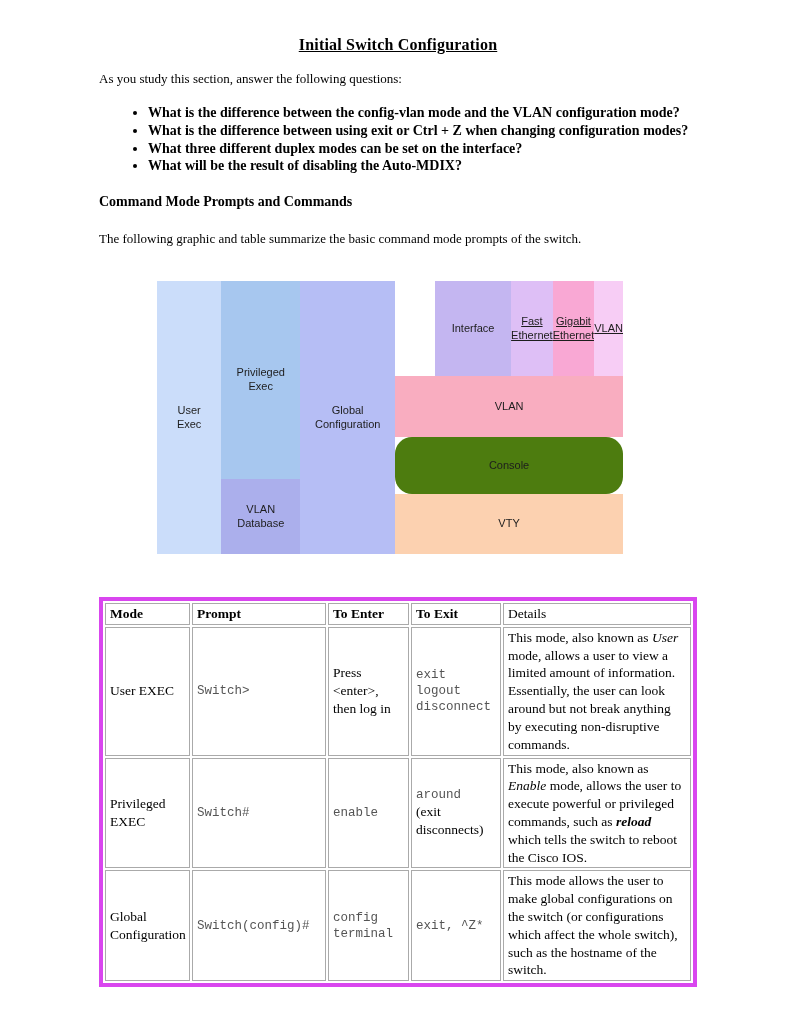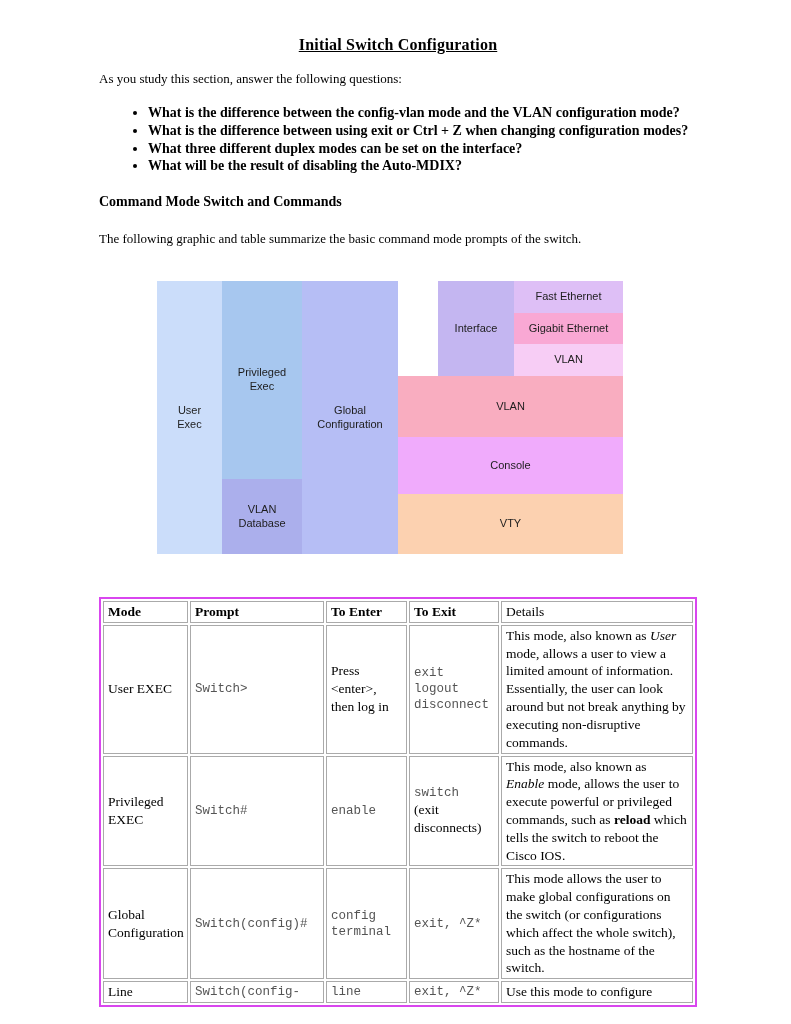--- a/index.html
+++ b/index.html
@@ -18,57 +18,57 @@
            font-family:"Liberation Sans",sans-serif;font-size:11px;color:#1d1d1d;text-align:center;}
   .blk{display:flex;align-items:center;justify-content:center;white-space:pre-line;line-height:1.25;}
   .col-user{width:65px;}
   .col-priv{width:80px;display:flex;flex-direction:column;}
   .priv{flex:1;}
   .vlandb{height:75px;}
   .col-glob{width:96px;}
   .col-right{flex:1;display:flex;flex-direction:column;}
   .row-iface{height:95px;display:flex;}
   .iface{width:76px;margin-left:40px;}
-  .iface-sub{flex:1;display:flex;flex-direction:column;}
+  .iface-sub{flex:1;display:flex;flex-direction:row;text-decoration:underline;}
   .iface-sub .blk{flex:1;}
   .vlan-big{height:61px;}
   .console{height:57px;}
   .vty{flex:1;}
 
   
   table.cmd{margin-top:43px;width:598px;table-layout:fixed;
-            border-collapse:separate;border-spacing:2px;border:2px solid #d946ef;
+            border-collapse:separate;border-spacing:2px;border:4px solid #d946ef;
             font-size:13.5px;line-height:1.32;}
   .cmd th,.cmd td{border:1px solid #aaaaaa;padding:1px 4px;vertical-align:middle;text-align:left;
                   overflow:hidden;}
   .cmd th{font-weight:bold;}
   .cmd th.normal{font-weight:normal;}
   .mono{font-family:"Liberation Mono","DejaVu Sans Mono",monospace;font-size:12.5px;color:#545454;
         white-space:pre-line;line-height:1.3;}
   .cmd .details{line-height:1.32;}
   .cmd em{font-style:italic;}
-  .cmd strong{font-weight:bold;}
+  .cmd strong{font-weight:bold;font-style:italic;}
 </style>
 </head>
 <body>
 
 <div class="page">
 
   <h1 class="title">Initial Switch Configuration</h1>
 
   <p class="para intro">As you study this section, answer the following questions:</p>
 
   <ul class="qlist">
     <li><span>What is the difference between the </span><b>config-vlan</b><span> mode and the </span><b>VLAN configuration</b><span> mode?</span></li>
     <li><span>What is the difference between using </span><b>exit</b><span> or </span><b>Ctrl + Z</b><span> when changing configuration modes?</span></li>
     <li><span>What three different duplex modes can be set on the interface?</span></li>
     <li><span>What will be the result of disabling the Auto-MDIX?</span></li>
   </ul>
 
-  <h2 class="h2">Command Mode Switch and Commands</h2>
+  <h2 class="h2">Command Mode Prompts and Commands</h2>
 
   <p class="para p2">The following graphic and table summarize the basic command mode prompts of the switch.</p>
 
   <div class="diagram">
     <div class="blk col-user" style="background: rgb(203, 221, 250);">User
 Exec</div>
     <div class="col-priv">
       <div class="blk priv" style="background: rgb(167, 199, 239);">Privileged
 Exec</div>
       <div class="blk vlandb" style="background: rgb(171, 175, 236);">VLAN
@@ -79,21 +79,21 @@
     <div class="col-right">
       <div class="row-iface">
         <div class="blk iface" style="background: rgb(196, 182, 241);">Interface</div>
         <div class="iface-sub">
           <div class="blk" style="background: rgb(222, 191, 246);">Fast Ethernet</div>
           <div class="blk" style="background: #f9a8d4;">Gigabit Ethernet</div>
           <div class="blk" style="background: rgb(247, 205, 245);">VLAN</div>
         </div>
       </div>
       <div class="blk vlan-big" style="background: rgb(249, 173, 192);">VLAN</div>
-      <div class="blk console" style="background: #f0abfc;">Console</div>
+      <div class="blk console" style="background: #4d7c0f; border-radius: 17px;">Console</div>
       <div class="blk vty" style="background: rgb(252, 209, 176);">VTY</div>
     </div>
   </div>
 
   <table class="cmd">
     <colgroup>
       <col style="width:85px">
         <col style="width:134px">
         <col style="width:81px">
         <col style="width:90px">
@@ -116,35 +116,28 @@
         <td class="mono">exit
 logout
 disconnect</td>
         <td class="details"><span>This mode, also known as </span><em>User</em><span> mode, allows a user to view a limited amount of information. Essentially, the user can look around but not break anything by executing non-disruptive commands.</span></td>
       </tr>
       <tr>
         <td>Privileged EXEC</td>
         <td class="mono">Switch#</td>
         <td class="mono">enable</td>
         <td>
-            <div class="mono">switch</div>
+            <div class="mono">around</div>
             <div>(exit disconnects)</div>
           </td>
         <td class="details"><span>This mode, also known as </span><em>Enable</em><span> mode, allows the user to execute powerful or privileged commands, such as </span><strong>reload</strong><span> which tells the switch to reboot the Cisco IOS.</span></td>
       </tr>
       <tr>
         <td>Global Configuration</td>
         <td class="mono">Switch(config)#</td>
         <td class="mono">config terminal</td>
         <td class="mono">exit, ^Z*</td>
         <td class="details"><span>This mode allows the user to make global configurations on the switch (or configurations which affect the whole switch), such as the hostname of the switch.</span></td>
       </tr>
-      <tr>
-        <td>Line</td>
-        <td class="mono">Switch(config-</td>
-        <td class="mono">line</td>
-        <td class="mono">exit, ^Z*</td>
-        <td class="details"><span>Use this mode to configure</span></td>
-      </tr>
     </tbody>
   </table>
 
 </div>
 
 </body></html>

